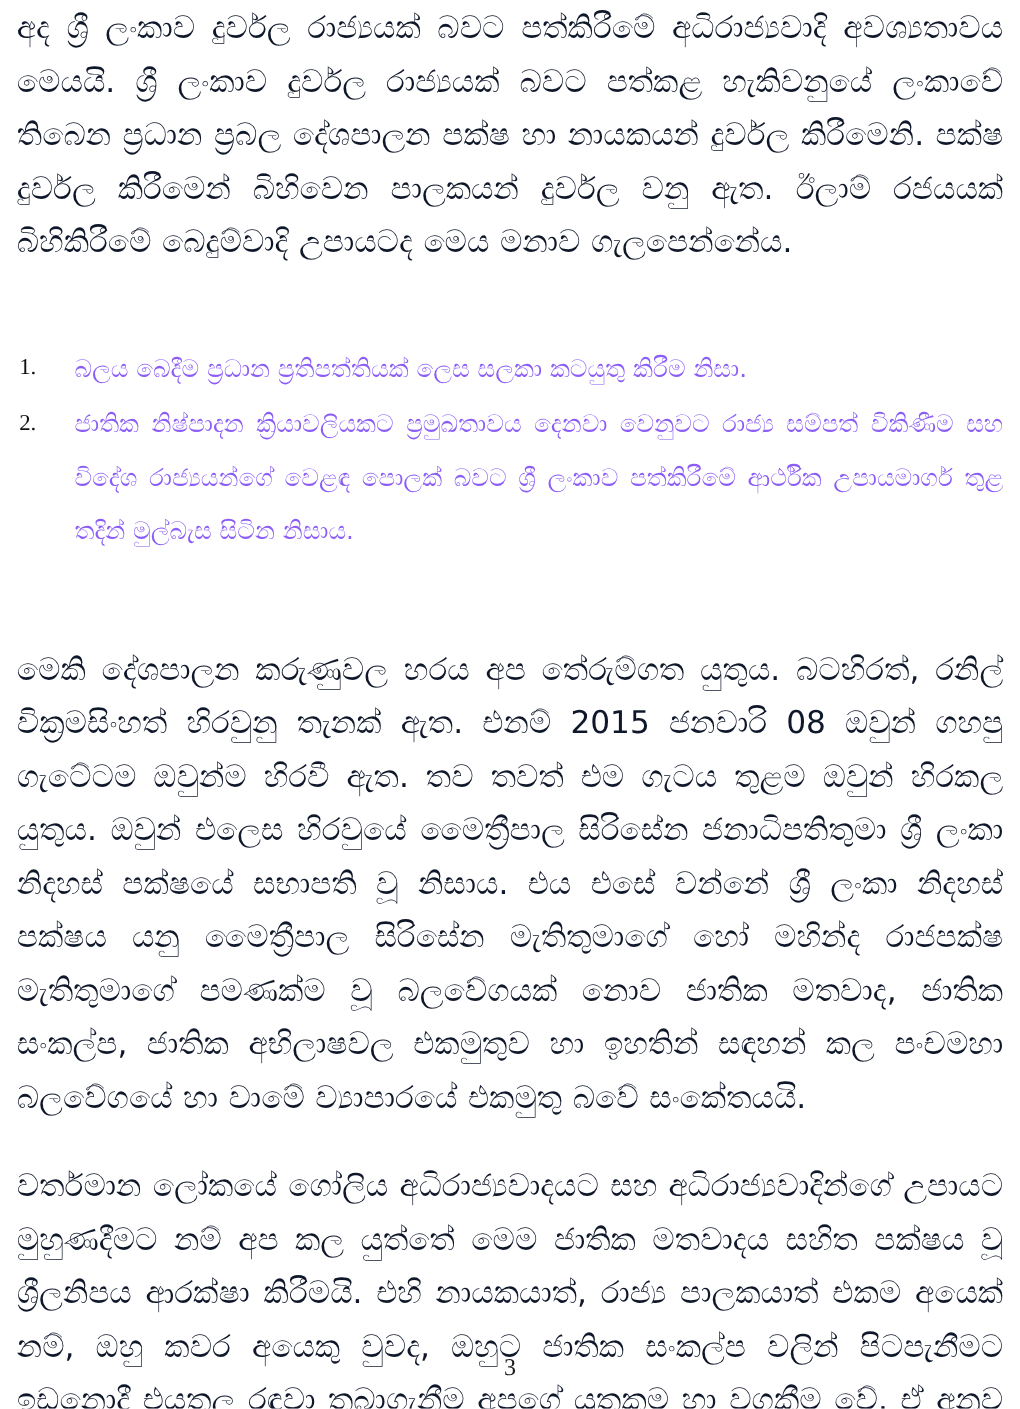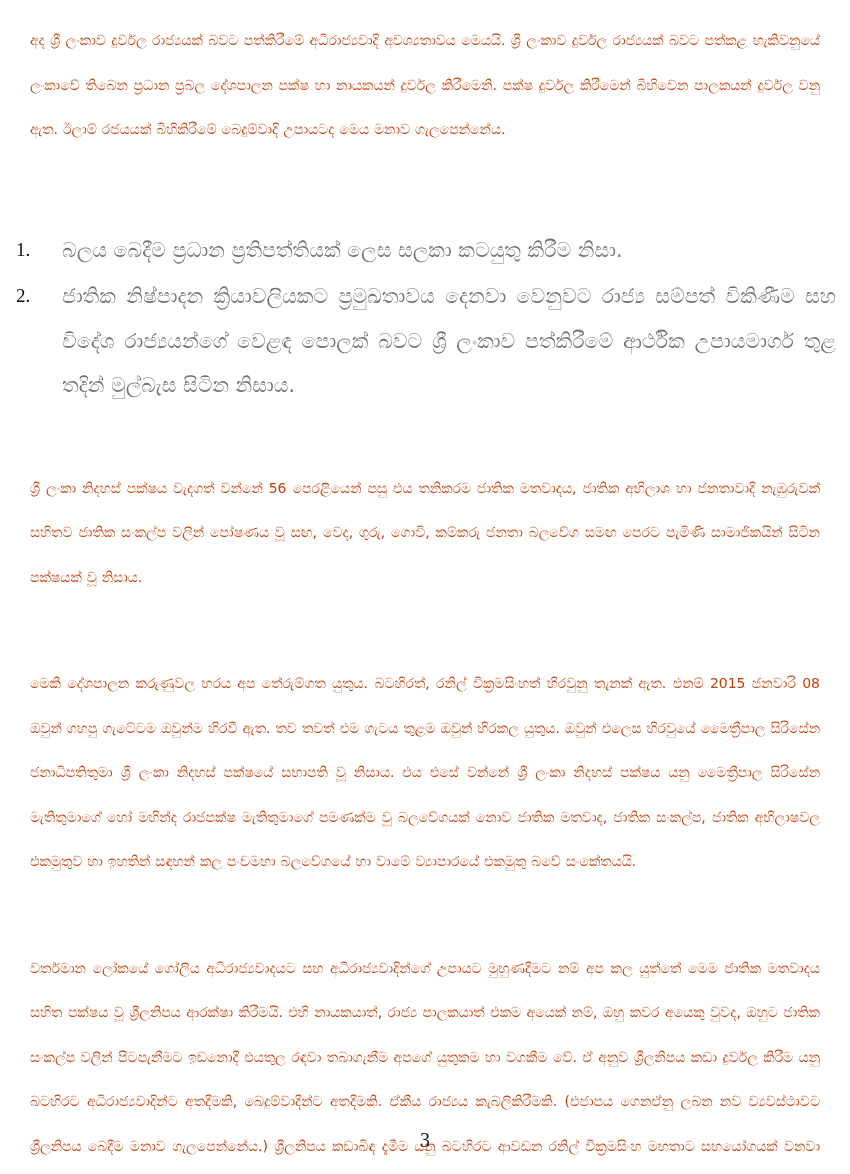--- a/index.html
+++ b/index.html
@@ -27,27 +27,27 @@
 
   .content {
     position: absolute;
     left: 14px;
     top: 2px;
     width: 822px;
   }
 
   
   .para {
-    font-size: 14px;
+    font-size: 26px;
     line-height: 44.5px;
     text-align: justify;
     text-justify: inter-word;
     word-spacing: 0.5px;
-    margin: 16px;
-    color: #c2410c;
+    margin: 0;
+    color: #0f172a;
   }
 
   .para.last-line-left {
     text-align-last: left;
   }
   .gap-md { height: 30px; }
   .gap-lg { height: 40px; }
 
   
   .list {
@@ -75,21 +75,21 @@
     color: #101010;
   }
 
   .list-text {
     flex: 1 1 auto;
     font-size: 20.5px;
     line-height: 44.5px;
     text-align: justify;
     text-justify: inter-word;
     text-align-last: left;
-    color: #737373;
+    color: #8b5cf6;
   }
 
   
   .page-footer {
     position: absolute;
     left: 0;
     right: 0;
     bottom: 22px;
     text-align: center;
   }
@@ -122,21 +122,20 @@
         <span class="list-text">බලය බෙදීම ප්‍රධාන ප්‍රතිපත්තියක් ලෙස සලකා කටයුතු කිරීම නිසා.</span>
       </li>
       <li class="list-item">
         <span class="list-marker">2.</span>
         <span class="list-text">ජාතික නිෂ්පාදන ක්‍රියාවලියකට ප්‍රමුඛතාවය දෙනවා වෙනුවට රාජ්‍ය සම්පත් විකිණීම සහ විදේශ රාජ්‍යයන්ගේ වෙළඳ පොලක් බවට ශ්‍රී ලංකාව පත්කිරීමේ ආර්ථික උපායමාර්ග තුළ තදින් මුල්බැස සිටින නිසාය.</span>
       </li>
     </ol>
 
     <div class="gap-lg"></div>
 
-    <p class="para last-line-left">ශ්‍රී ලංකා නිදහස් පක්ෂය වැදගත් වන්නේ 56 පෙරළියෙන් පසු එය තනිකරම ජාතික මතවාදය, ජාතික අභිලාශ හා ජනතාවාදි නැඹුරුවක් සහිතව ජාතික සංකල්ප වලින් පෝෂණය වූ සඟ, වෙද, ගුරු, ගොවි, කම්කරු ජනතා බලවේග සමඟ පෙරට පැමිණි සාමාජිකයින් සිටින පක්ෂයක් වූ නිසාය.</p>
 
     <div class="gap-md"></div>
 
     <p class="para last-line-left">මෙකි දේශපාලන කරුණුවල හරය අප තේරුම්ගත යුතුය. බටහිරත්, රනිල් වික්‍රමසිංහත් හිරවුනු තැනක් ඇත. එනම් 2015 ජනවාරි 08 ඔවුන් ගහපු ගැටේටම ඔවුන්ම හිරවී ඇත. තව තවත් එම ගැටය තුළම ඔවුන් හිරකල යුතුය. ඔවුන් එලෙස හිරවුයේ මෛත්‍රීපාල සිරිසේන ජනාධිපතිතුමා ශ්‍රී ලංකා නිදහස් පක්ෂයේ සභාපති වූ නිසාය. එය එසේ වන්නේ ශ්‍රී ලංකා නිදහස් පක්ෂය යනු මෛත්‍රීපාල සිරිසේන මැතිතුමාගේ හෝ මහින්ද රාජපක්ෂ මැතිතුමාගේ පමණක්ම වූ බලවේගයක් නොව ජාතික මතවාද, ජාතික සංකල්ප, ජාතික අභිලාෂවල එකමුතුව හා ඉහතින් සඳහන් කල පංචමහා බලවේගයේ හා වාමේ ව්‍යාපාරයේ එකමුතු බවේ සංකේතයයි.</p>
 
     <div class="gap-md"></div>
 
     <p class="para last-line-left">වර්තමාන ලෝකයේ ගෝලිය අධිරාජ්‍යවාදයට සහ අධිරාජ්‍යවාදින්ගේ උපායට මුහුණදීමට නම් අප කල යුත්තේ මෙම ජාතික මතවාදය සහිත පක්ෂය වූ ශ්‍රීලනිපය ආරක්ෂා කිරීමයි. එහි නායකයාත්, රාජ්‍ය පාලකයාත් එකම අයෙක් නම්, ඔහු කවර අයෙකු වුවද, ඔහුට ජාතික සංකල්ප වලින් පිටපැනීමට ඉඩනොදී එයතුල රඳවා තබාගැනීම අපගේ යුතුකම හා වගකීම වේ. ඒ අනුව ශ්‍රීලනිපය කඩා දුර්වල කිරීම යනු බටහිරට අධිරාජ්‍යවාදින්ට අතදීමකි, බෙදුම්වාදීන්ට අතදීමකි. ඒකීය රාජ්‍යය කැබලිකිරීමකි. (එජාපය ගෙනඒනු ලබන නව ව්‍යවස්ථාවට ශ්‍රීලනිපය බෙදීම මනාව ගැලපෙන්නේය.) ශ්‍රීලනිපය කඩාබිඳ දැමීම යනු බටහිරට ආවඩන රනිල් වික්‍රමසිංහ මහතාට සහයෝගයක් වනවා හැර එහි වෙනත් ගැඹුරු යථාර්ථයක් හෝ හරයක් නොපෙනෙන්නේය.</p>
 
   </div>

